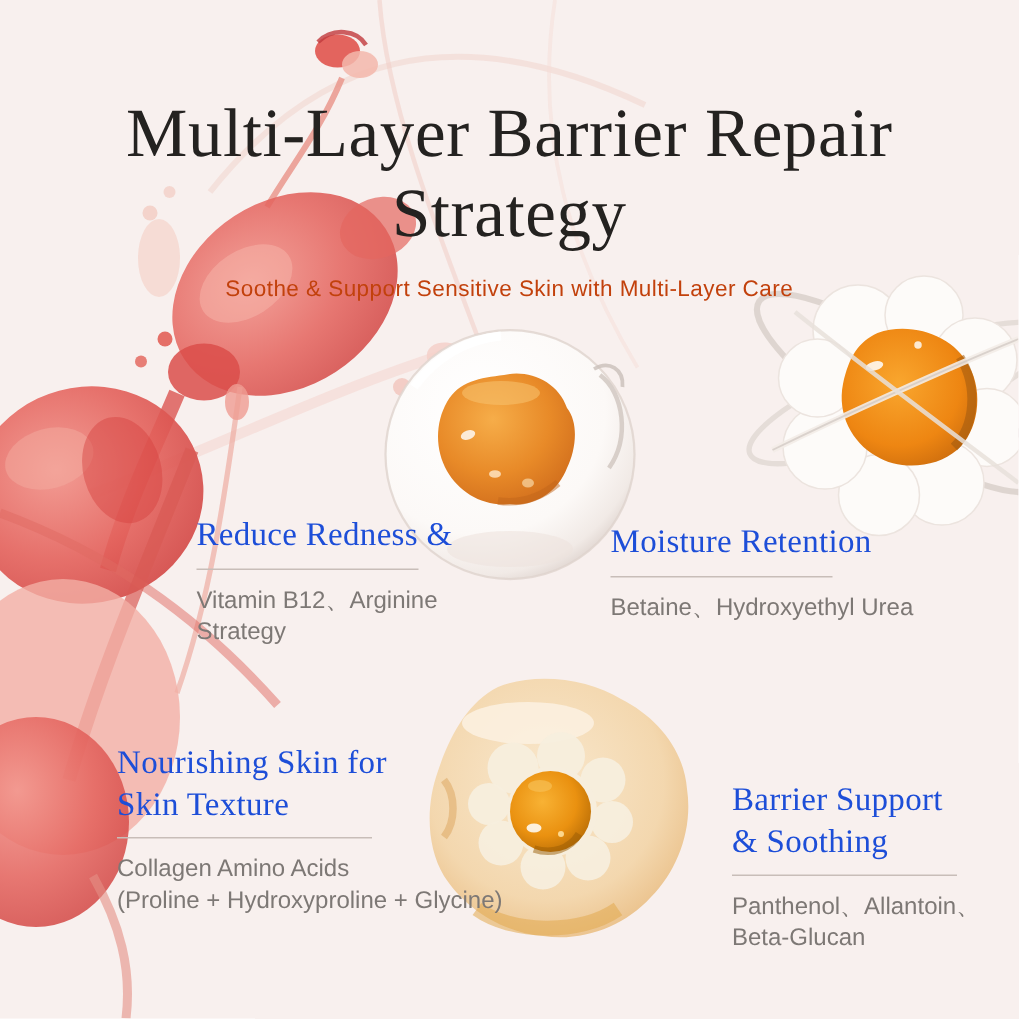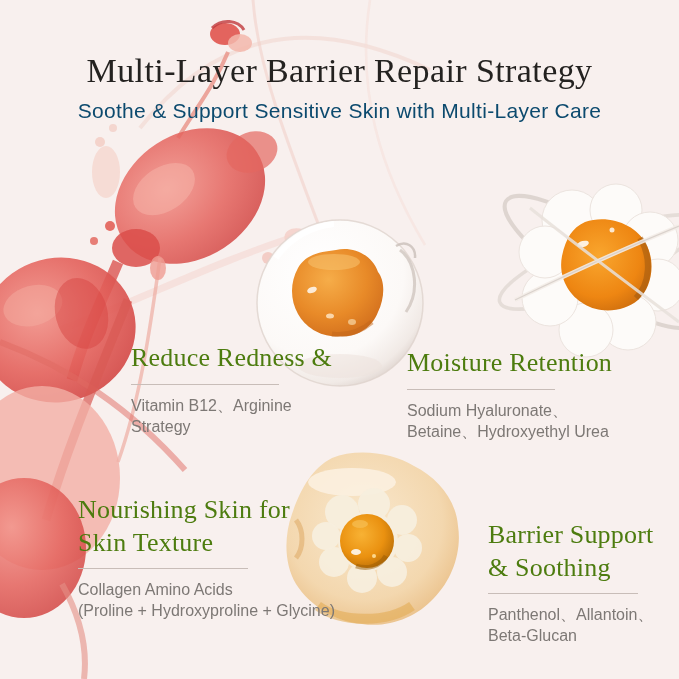--- a/index.html
+++ b/index.html
@@ -7,30 +7,30 @@
   .stage{
     position:relative;width:679px;height:679px;
     background:#f8f0ee;overflow:hidden;
     font-family:"Liberation Sans", sans-serif;
   }
   .art{position:absolute;left:0;top:0;width:679px;height:679px;}
   .header{
     position:absolute;left:0;top:48px;width:679px;text-align:center;z-index:3;
   }
   .title{
-    margin:3px;font-family:"Liberation Serif", serif;font-weight:400;
-    font-size:34px;line-height:1.15;color:#242220;letter-spacing:.4px;
+    margin:15px;font-family:"Liberation Serif", serif;font-weight:400;
+    font-size:46px;line-height:1.15;color:#242220;letter-spacing:.4px;
   }
   .subtitle{
-    margin:9px 0 0 0;font-size:21px;color:#0c4a6e;letter-spacing:.3px;font-weight:400;
+    margin:9px 0 0 0;font-size:15px;color:#c2410c;letter-spacing:.3px;font-weight:400;
   }
   .benefit{position:absolute;z-index:3;}
   .benefit h2{
     margin:0 0 9px 0;font-family:"Liberation Serif", serif;font-weight:400;
-    font-size:26px;line-height:1.25;color:#4d7c0f;letter-spacing:.2px;
+    font-size:22px;line-height:1.25;color:#1d4ed8;letter-spacing:.2px;
   }
   .benefit h2 span{display:block;white-space:nowrap;}
   .rule{height:1px;background:#c8bdb8;margin:0 0 10px 0;}
   .ing{margin:0;font-size:16px;line-height:1.32;color:#7d7875;}
   .ing span{display:block;white-space:nowrap;}
   .b1{left:131px;top:342px;}
   .b1 .rule{width:148px;}
   .b2{left:407px;top:347px;}
   .b2 .rule{width:148px;}
   .b3{left:78px;top:494px;}
@@ -188,21 +188,20 @@
       <span>Strategy</span>
     </p>
   </section>
 
   <section class="benefit b2">
     <h2>
       <span>Moisture Retention</span>
     </h2>
     <div class="rule"></div>
     <p class="ing">
-      <span>Sodium Hyaluronate、</span>
       <span>Betaine、Hydroxyethyl Urea</span>
     </p>
   </section>
 
   <section class="benefit b3">
     <h2>
       <span>Nourishing Skin for</span>
       <span>Skin Texture</span>
     </h2>
     <div class="rule"></div>

